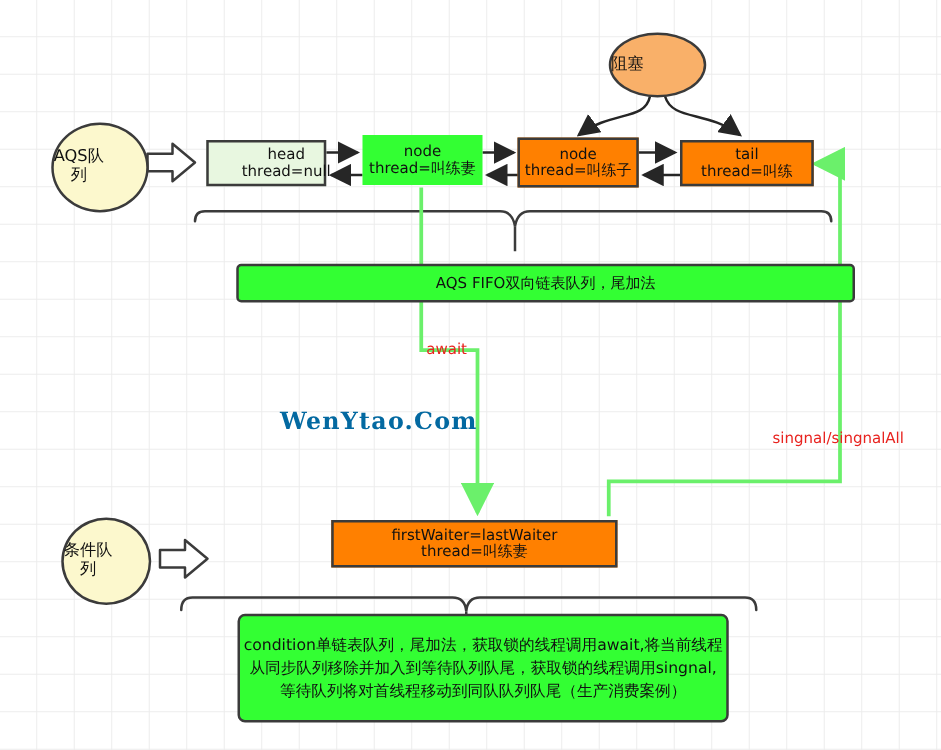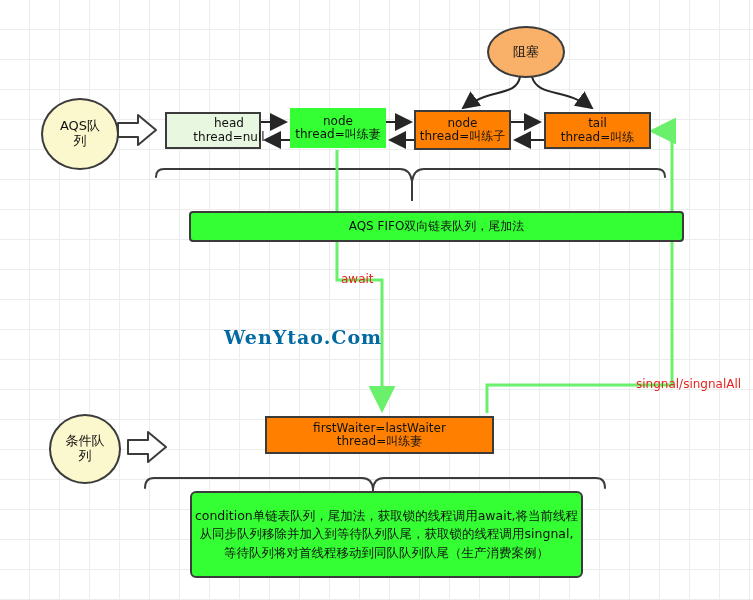--- a/index.html
+++ b/index.html
@@ -26,21 +26,21 @@
     display:flex;flex-direction:column;align-items:center;justify-content:center;
     text-align:center;line-height:1.12;
     font-size:12px;color:#111;
     font-family:"DejaVu Sans","Liberation Sans",sans-serif;
   }
   .node .l{display:block;white-space:pre-wrap;}
 
   .ellipse{
     position:absolute;box-sizing:border-box;
     border:2px solid #3b3b3b;border-radius:50%;
-    display:flex;align-items:center;justify-content:center;text-align:center;
+    display:flex;align-items:center;justify-content:flex-start;text-align:center;
     font-size:13px;color:#111;line-height:1.15;
     font-family:"DejaVu Sans","Liberation Sans",sans-serif;
   }
 
   .bar{
     position:absolute;box-sizing:border-box;
     border:2px solid #3b3b3b;border-radius:4px;
     display:flex;align-items:center;justify-content:center;
     text-align:center;font-size:12px;color:#111;
     font-family:"DejaVu Sans","Liberation Sans",sans-serif;
@@ -170,15 +170,15 @@
   <span class="l">firstWaiter=lastWaiter</span>
   <span class="l">thread=叫练妻</span>
 </div>
 
 <div class="bigbox" style="left:190px;top:491px;width:393px;height:87px;background:#33ff33;">
   <span>condition单链表队列，尾加法，获取锁的线程调用await,将当前线程从同步队列移除并加入到等待队列队尾，获取锁的线程调用singnal,等待队列将对首线程移动到同队队列队尾（生产消费案例）</span>
 </div>
 
 <div class="lbl" style="left:341px;top:272px;text-align:right;">await</div>
 
-<div class="lbl" style="left:636px;top:343px;margin-top:34px;">singnal/singnalAll</div>
+<div class="lbl" style="left:618px;top:343px;">singnal/singnalAll</div>
 
 <div class="watermark" style="left:224px;top:326px;">WenYtao.Com</div>
 
 </body></html>

